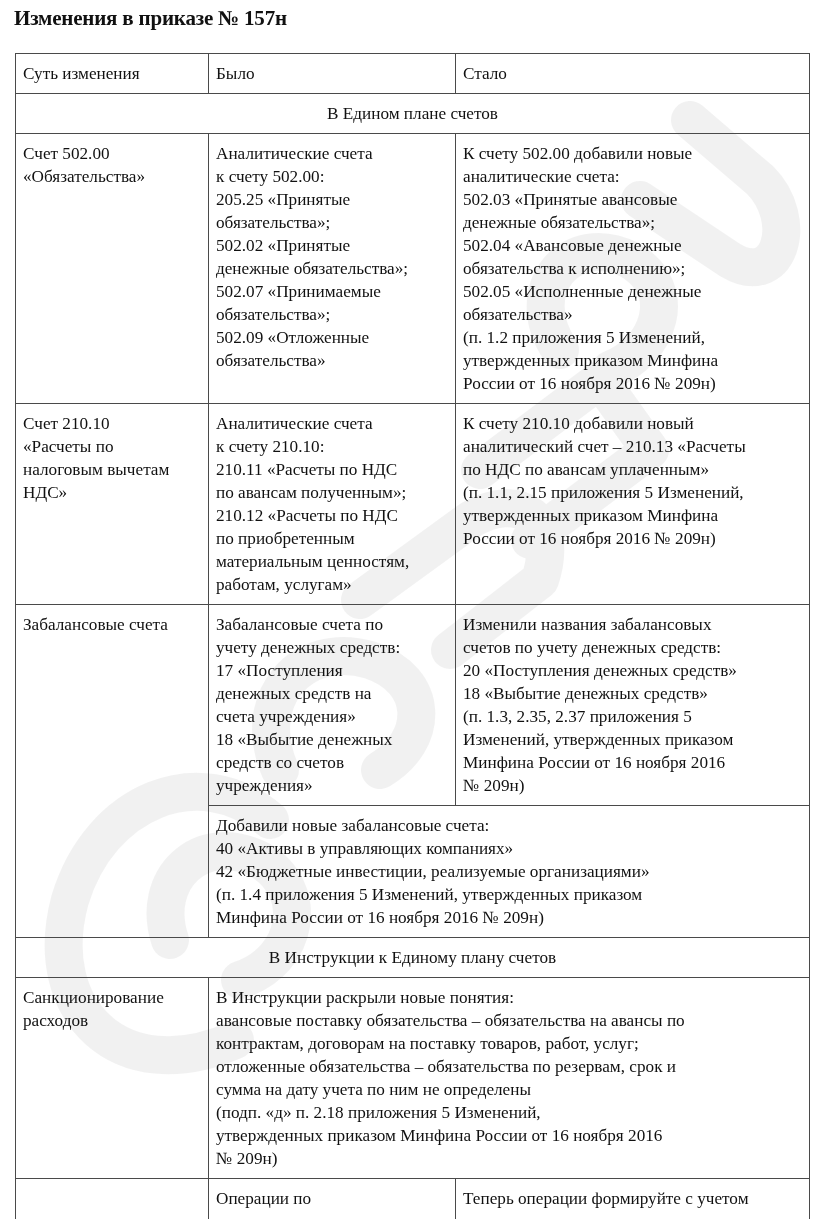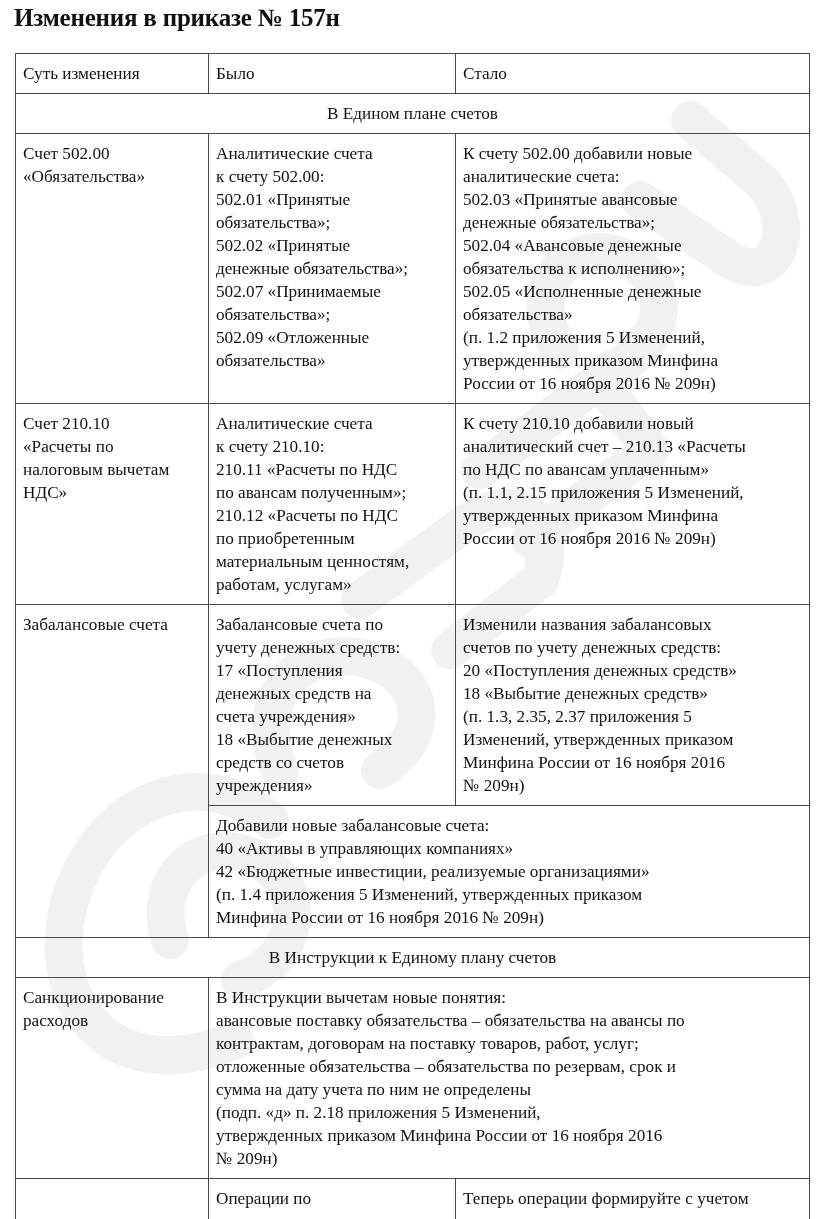--- a/index.html
+++ b/index.html
@@ -3,21 +3,21 @@
 <meta charset="utf-8">
 <style>
   html, body { margin: 0; padding: 0; background: #ffffff; }
   body {
     width: 830px; height: 1219px; overflow: hidden; position: relative;
     font-family: "Liberation Serif", serif; color: #111111;
   }
   .page-title {
     position: absolute; left: 14px; top: 2px; margin: 0;
     font-family: "Liberation Serif", serif; font-weight: bold;
-    font-size: 25px; line-height: 32px; letter-spacing: -0.2px;
+    font-size: 21px; line-height: 32px; letter-spacing: -0.2px;
   }
   table.changes {
     position: absolute; left: 15px; top: 53px; width: 794px;
     border-collapse: collapse; table-layout: fixed;
     font-size: 17.2px; line-height: 23px;
   }
   table.changes td {
     border: 1.5px solid #4a4a4a; vertical-align: top;
     padding: 8px 7px 8px 7px; box-sizing: border-box;
   }
@@ -71,21 +71,21 @@
       <td colspan="3">В Едином плане счетов</td>
     </tr>
     <tr class="r502">
       <td>
           <span class="line">Счет 502.00</span>
           <span class="line">«Обязательства»</span>
         </td>
       <td>
           <span class="line">Аналитические счета</span>
           <span class="line">к счету 502.00:</span>
-          <span class="line">502.01 «Принятые</span>
+          <span class="line">205.25 «Принятые</span>
           <span class="line">обязательства»;</span>
           <span class="line">502.02 «Принятые</span>
           <span class="line">денежные обязательства»;</span>
           <span class="line">502.07 «Принимаемые</span>
           <span class="line">обязательства»;</span>
           <span class="line">502.09 «Отложенные</span>
           <span class="line">обязательства»</span>
         </td>
       <td>
           <span class="line">К счету 502.00 добавили новые</span>
@@ -163,21 +163,21 @@
     </tr>
     <tr class="sec">
       <td colspan="3">В Инструкции к Единому плану счетов</td>
     </tr>
     <tr class="rsank">
       <td>
           <span class="line">Санкционирование</span>
           <span class="line">расходов</span>
         </td>
       <td colspan="2">
-          <span class="line">В Инструкции вычетам новые понятия:</span>
+          <span class="line">В Инструкции раскрыли новые понятия:</span>
           <span class="line">авансовые поставку обязательства – обязательства на авансы по</span>
           <span class="line">контрактам, договорам на поставку товаров, работ, услуг;</span>
           <span class="line">отложенные обязательства – обязательства по резервам, срок и</span>
           <span class="line">сумма на дату учета по ним не определены</span>
           <span class="line">(подп. «д» п. 2.18 приложения 5 Изменений,</span>
           <span class="line">утвержденных приказом Минфина России от 16 ноября 2016</span>
           <span class="line">№ 209н)</span>
         </td>
     </tr>
     <tr class="rlast">

